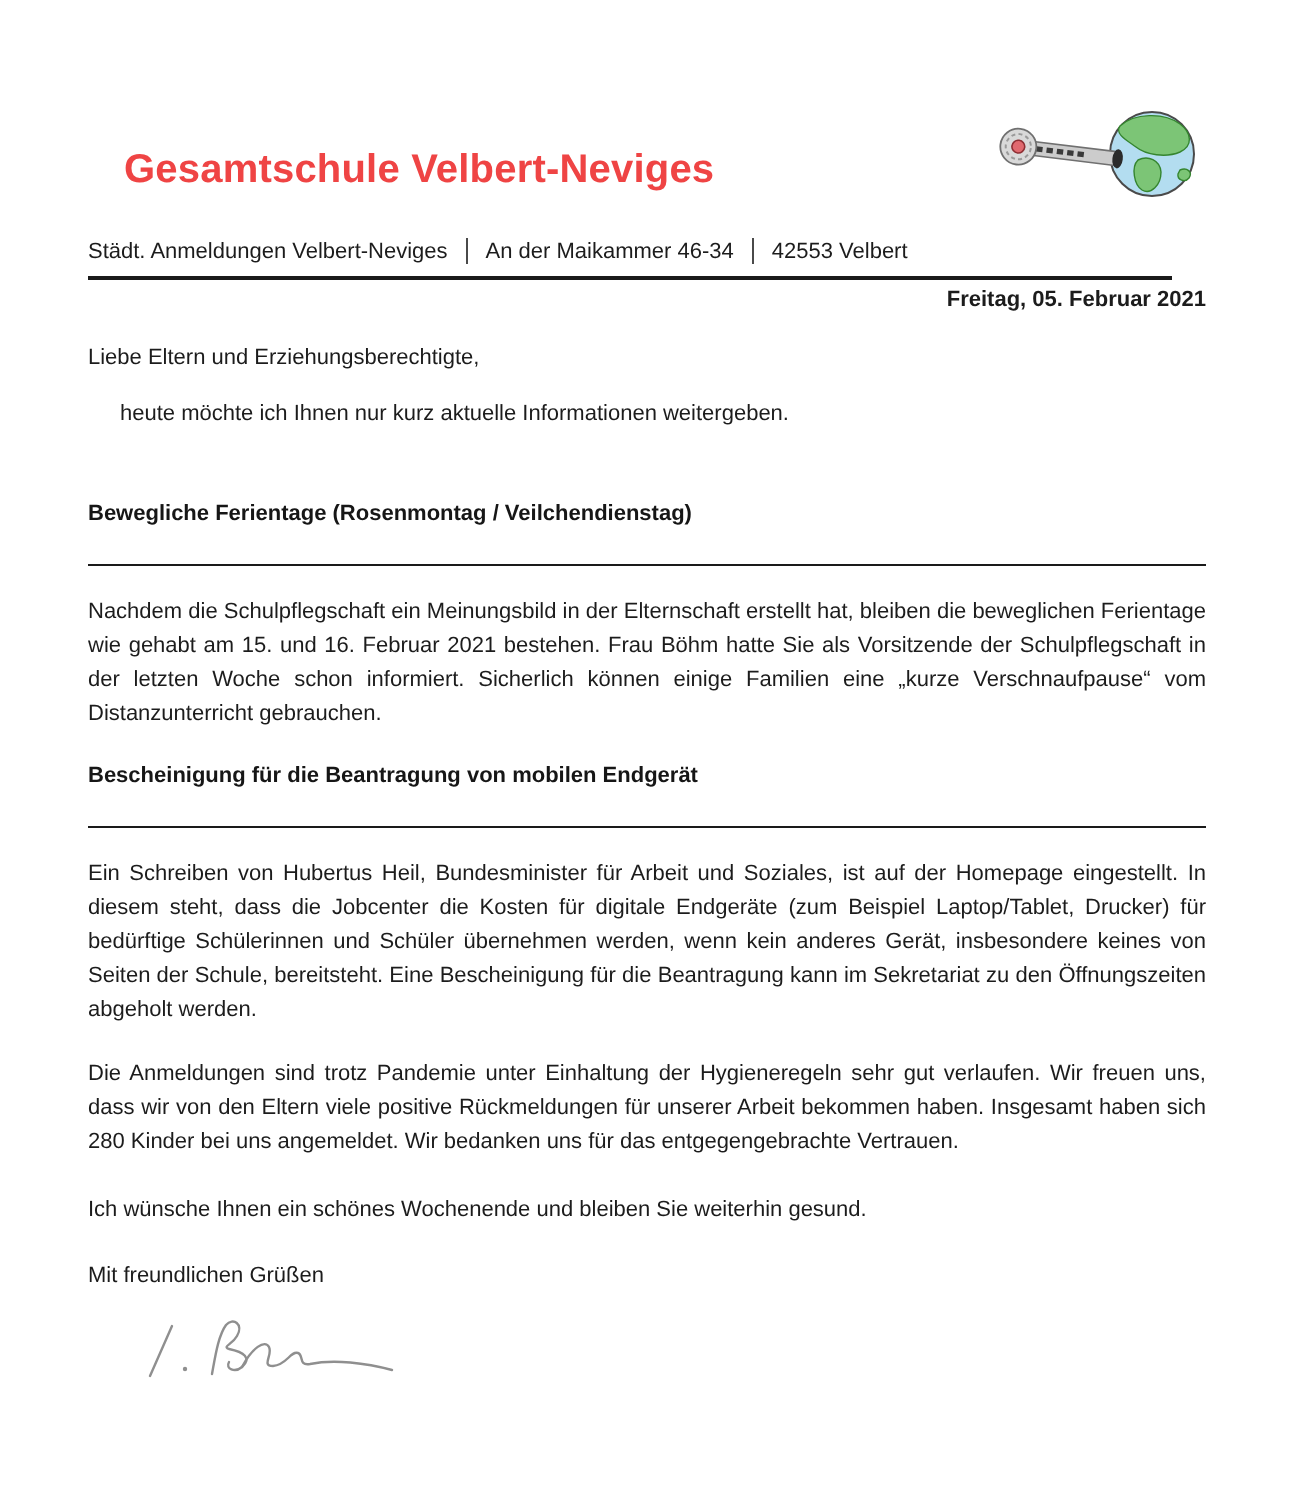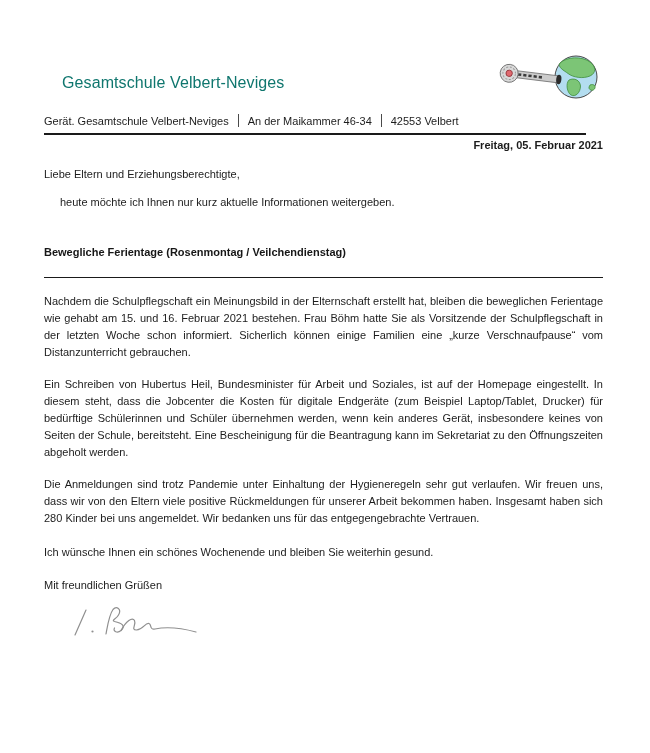--- a/index.html
+++ b/index.html
@@ -16,24 +16,24 @@
   }
   .logo {
     position: absolute;
     top: 54px;
     left: 497px;
     width: 105px;
     height: 48px;
   }
   .page-title {
     margin: 74px 0 0 18px;
-    font-size: 16px;
-    font-weight: normal;
+    font-size: 20px;
+    font-weight: bold;
     letter-spacing: 0.1px;
-    color: #0f766e;
+    color: #ef4444;
   }
   .address-row {
     margin-top: 22px;
     margin-right: 17px;
     display: flex;
     align-items: center;
     gap: 9px;
     font-size: 11px;
     padding-bottom: 6px;
     border-bottom: 2px solid #1a1a1a;
@@ -96,39 +96,40 @@
       <circle cx="12" cy="22" r="9" fill="#d9d9d9" stroke="#707070" stroke-width="0.9"></circle>
       <circle cx="12" cy="22" r="6.3" fill="none" stroke="#9a9a9a" stroke-width="1" stroke-dasharray="2 1.6"></circle>
       <circle cx="12" cy="22" r="3.2" fill="#e0696f" stroke="#8e2f34" stroke-width="0.8"></circle>
       <ellipse cx="62" cy="22" rx="2.6" ry="4.8" fill="#2b2b2b"></ellipse>
     </g>
   </svg>
 
   <h1 class="page-title">Gesamtschule Velbert-Neviges</h1>
 
   <div class="address-row">
-    <span>Gerät. Gesamtschule Velbert-Neviges</span>
+    <span>Städt. Anmeldungen Velbert-Neviges</span>
     <span class="vbar"></span>
     <span>An der Maikammer 46-34</span>
     <span class="vbar"></span>
     <span>42553 Velbert</span>
   </div>
 
   <div class="date-row">Freitag, 05. Februar 2021</div>
 
   <div class="bodytext">
     <p class="salutation">Liebe Eltern und Erziehungsberechtigte,</p>
     <p class="intro">heute möchte ich Ihnen nur kurz aktuelle Informationen weitergeben.</p>
 
     <div class="sec first">
       <h2>Bewegliche Ferientage (Rosenmontag / Veilchendienstag)</h2>
       <p>Nachdem die Schulpflegschaft ein Meinungsbild in der Elternschaft erstellt hat, bleiben die beweglichen Ferientage wie gehabt am 15. und 16. Februar 2021 bestehen. Frau Böhm hatte Sie als Vorsitzende der Schulpflegschaft in der letzten Woche schon informiert. Sicherlich können einige Familien eine „kurze Verschnaufpause“ vom Distanzunterricht gebrauchen.</p>
     </div>
 
     <div class="sec">
+      <h2>Bescheinigung für die Beantragung von mobilen Endgerät</h2>
       <p>Ein Schreiben von Hubertus Heil, Bundesminister für Arbeit und Soziales, ist auf der Homepage eingestellt. In diesem steht, dass die Jobcenter die Kosten für digitale Endgeräte (zum Beispiel Laptop/Tablet, Drucker) für bedürftige Schülerinnen und Schüler übernehmen werden, wenn kein anderes Gerät, insbesondere keines von Seiten der Schule, bereitsteht. Eine Bescheinigung für die Beantragung kann im Sekretariat zu den Öffnungszeiten abgeholt werden.</p>
     </div>
 
     <div class="sec">
       <p>Die Anmeldungen sind trotz Pandemie unter Einhaltung der Hygieneregeln sehr gut verlaufen. Wir freuen uns, dass wir von den Eltern viele positive Rückmeldungen für unserer Arbeit bekommen haben. Insgesamt haben sich 280 Kinder bei uns angemeldet. Wir bedanken uns für das entgegengebrachte Vertrauen.</p>
     </div>
 
     <p class="wish">Ich wünsche Ihnen ein schönes Wochenende und bleiben Sie weiterhin gesund.</p>
     <p class="valediction">Mit freundlichen Grüßen</p>
   </div>

